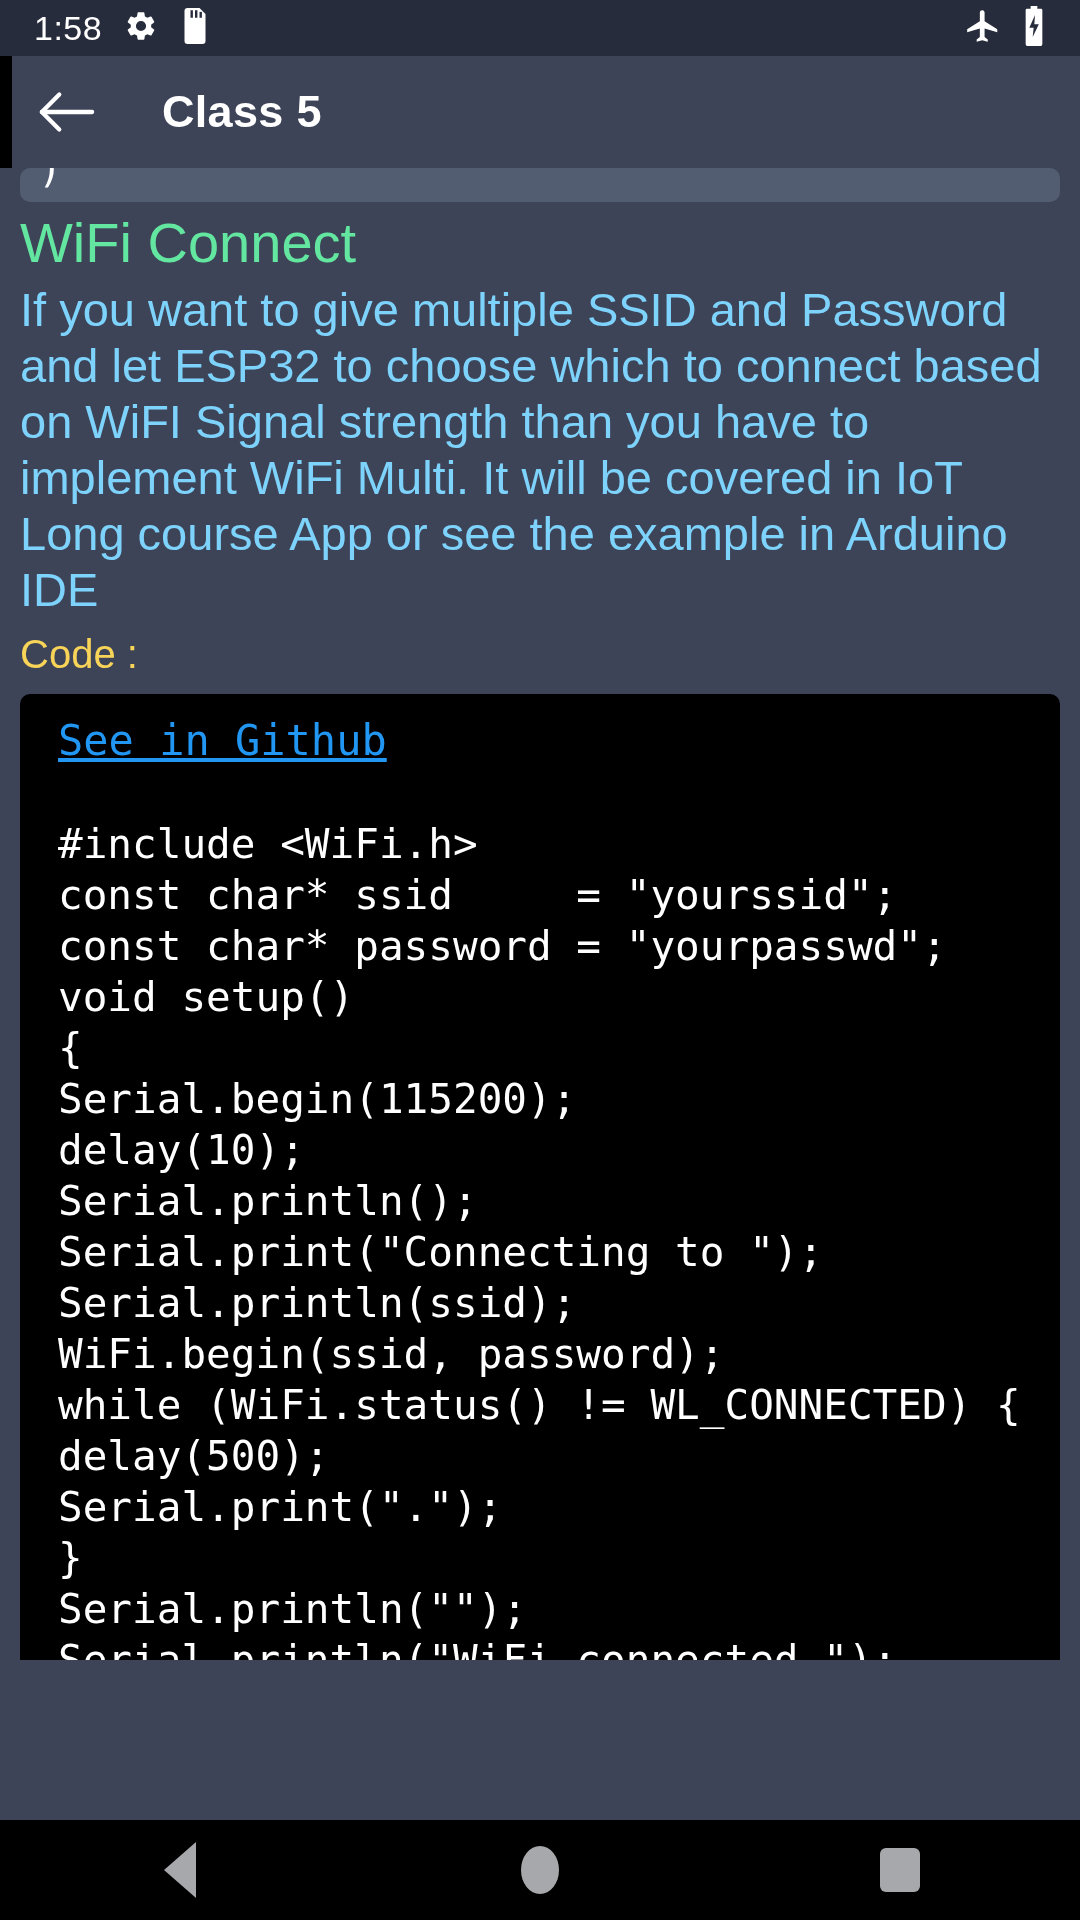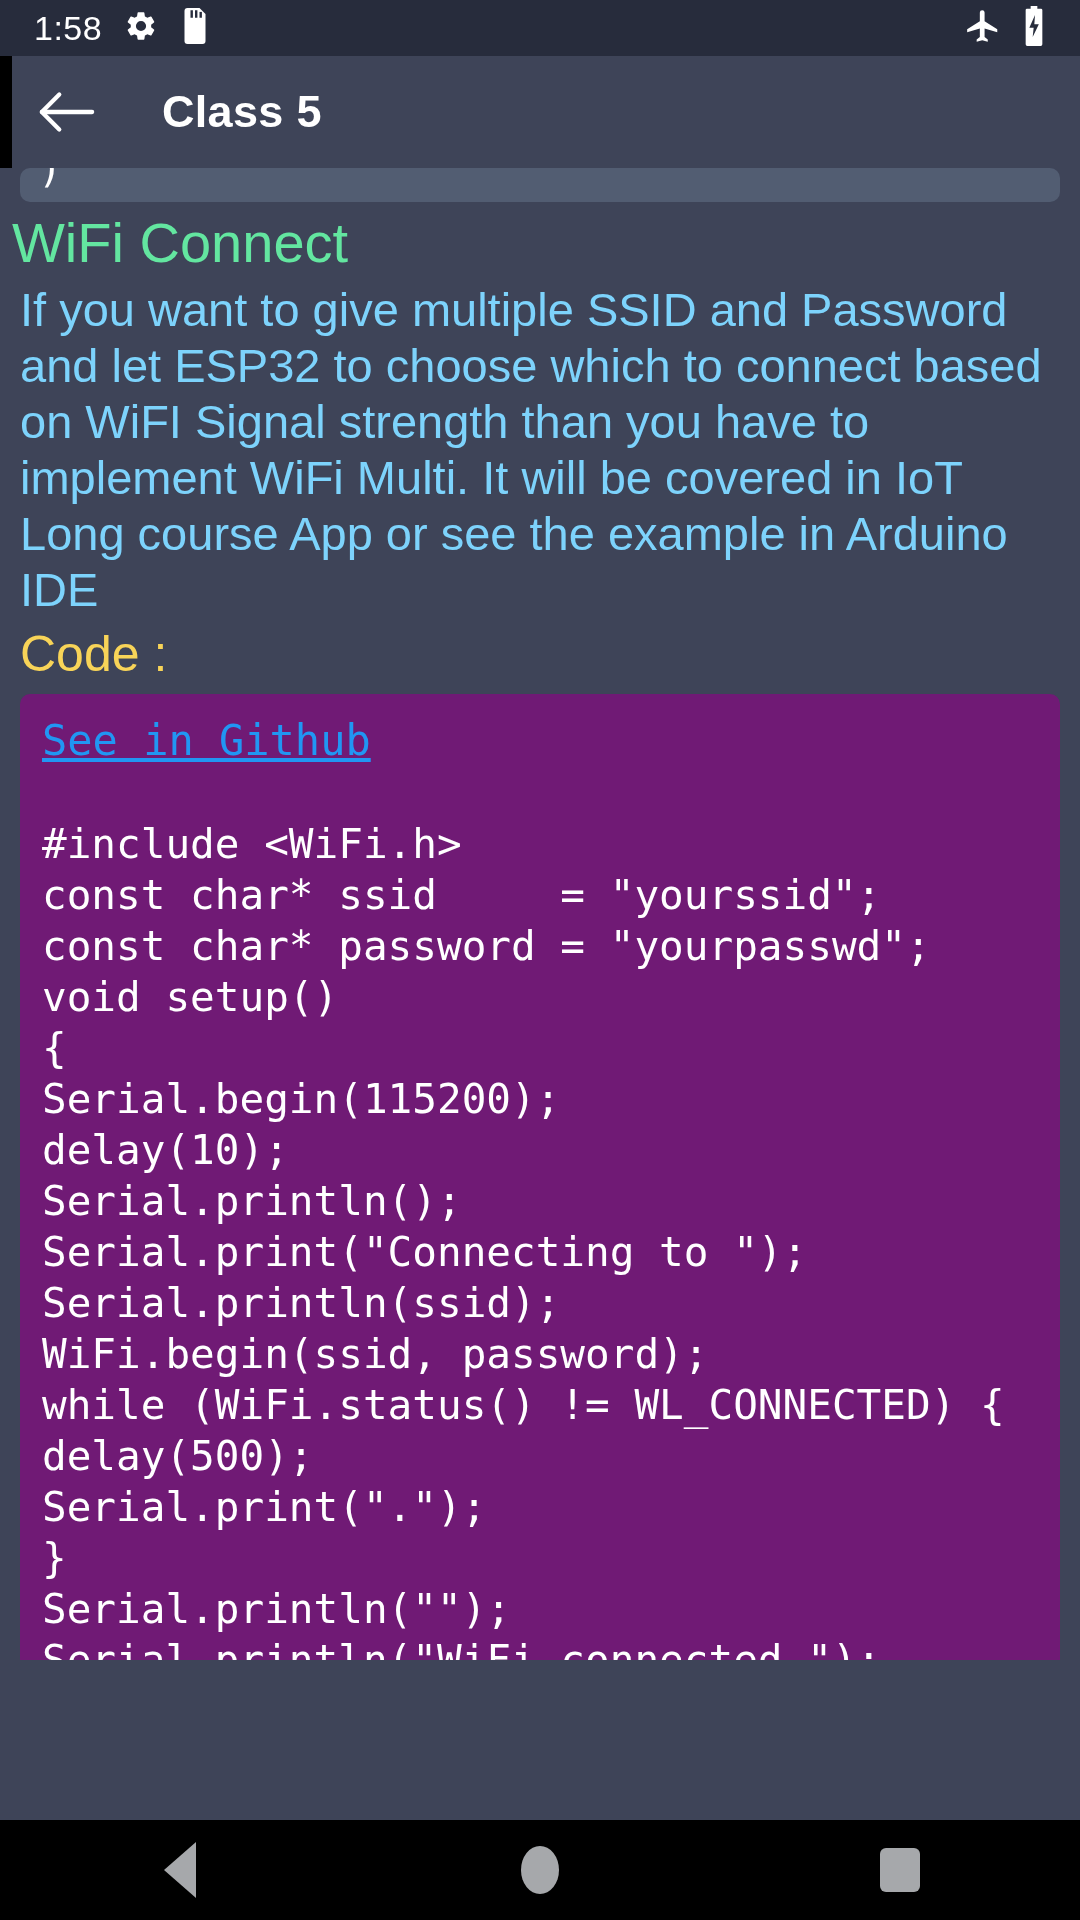--- a/index.html
+++ b/index.html
@@ -53,36 +53,36 @@
     overflow:hidden; position:relative;
   }
   .code-block-clipped pre {
     position:absolute; left:18px; top:-26px;
     font-family:"DejaVu Sans Mono", monospace;
     font-size:40px; color:#ffffff; line-height:52px;
   }
 
   .section-title {
     color:#63e6a0; font-size:56px; font-weight:normal;
-    padding:6px 20px 0 12px; line-height:70px;
+    padding:6px 20px 0 20px; line-height:70px;
   }
   .body-text {
     color:#7dd3fc; font-size:47px; line-height:56px;
     padding:4px 20px 0 20px;
   }
   .code-label {
-    color:#f8d458; font-size:50px; line-height:64px;
+    color:#f8d458; font-size:40px; line-height:64px;
     padding:4px 36px 0 20px;
   }
 
   .code-block {
     margin:8px 20px 0 20px;
-    background:#701a75;
+    background:#000000;
     border-radius:10px;
-    padding:22px 0 0 0;
+    padding:22px 0 0 16px;
     overflow:hidden;
     max-height:1090px;
   }
   .gh-link {
     display:inline-block;
     font-family:"DejaVu Sans Mono", monospace;
     font-size:42px; color:#2196f3;
     text-decoration:underline;
     margin:0 0 0 22px;
     cursor:pointer;

